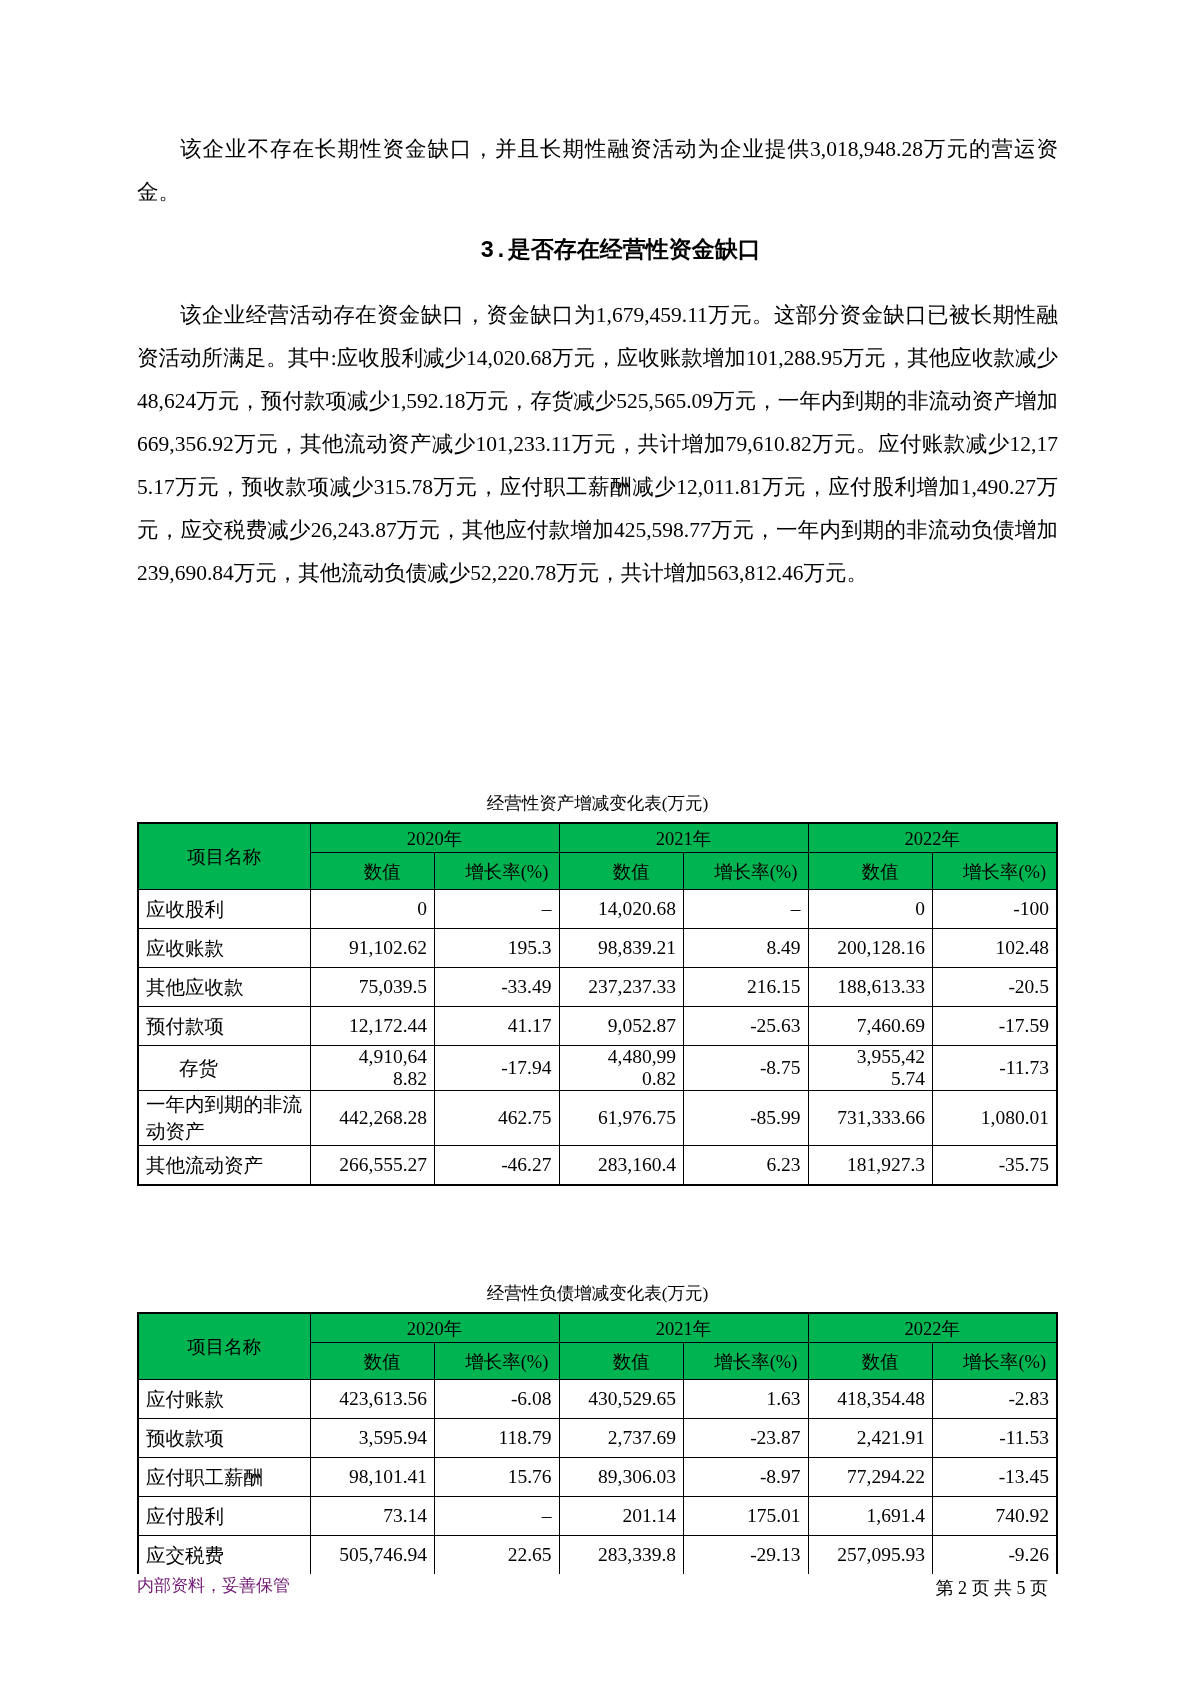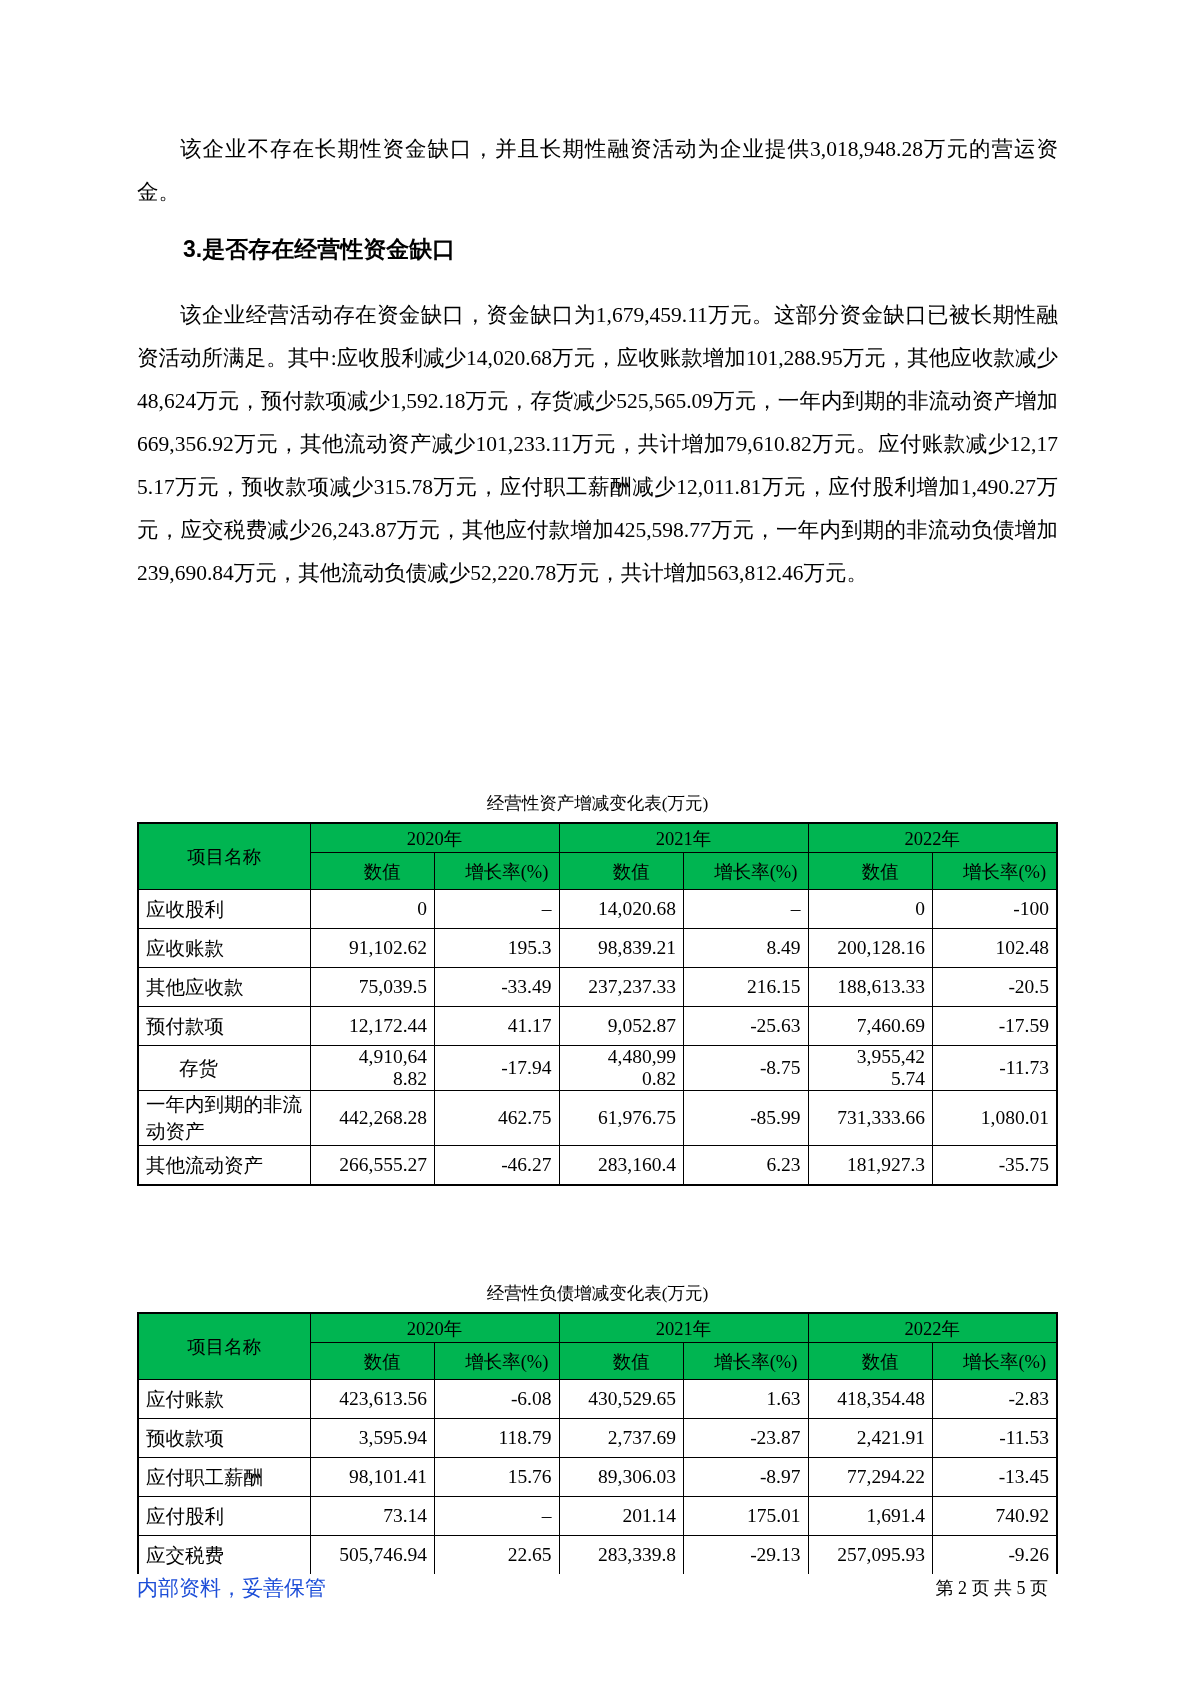--- a/index.html
+++ b/index.html
@@ -24,24 +24,25 @@
   }
   .indent { text-indent:2em; }
   #para1 { top:128px; }
   #para2 { top:294px; }
   .heading {
     position:absolute;
     left:137px;
     top:234px;
     width:921px;
     margin:0;
-    font-family:Liberation Sans, sans-serif;
+    font-family:Liberation Mono, monospace;
     font-size:23px;
     font-weight:700;
     text-indent:2em;
+    text-align:center;
   }
   .tbl-title {
     position:absolute;
     left:137px;
     width:921px;
     text-align:center;
     font-size:17.5px;
   }
   #title1 { top:791px; }
   #title2 { top:1281px; }
@@ -73,22 +74,22 @@
   tr.row-tall td { height:92px;padding-left:40px; }
   td.label { text-align:left; padding-left:9px; word-break:break-all;margin-top:37px; }
   td.num { text-align:right; word-break:break-all; }
   table.rpt.cut { border-bottom:none; }
   table.rpt.cut tbody tr:last-child td { border-bottom:none; }
   .footer-left {
     position:absolute;
     left:137px;
     top:1574px;
     font-family:"Liberation Sans","DejaVu Sans",sans-serif;
-    font-size:21px;
-    color:#1d4ed8;
+    font-size:17px;
+    color:#701a75;
   }
   .footer-right {
     position:absolute;
     left:127px;
     width:921px;
     top:1576px;
     text-align:right;
     font-size:18px;
   }
 </style>

